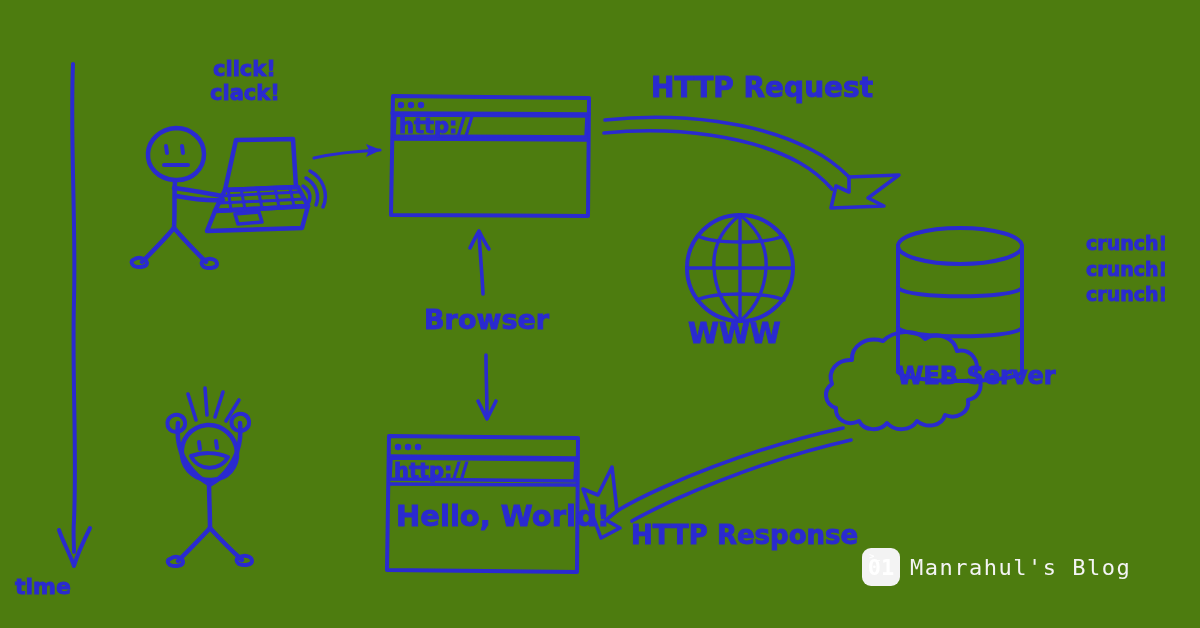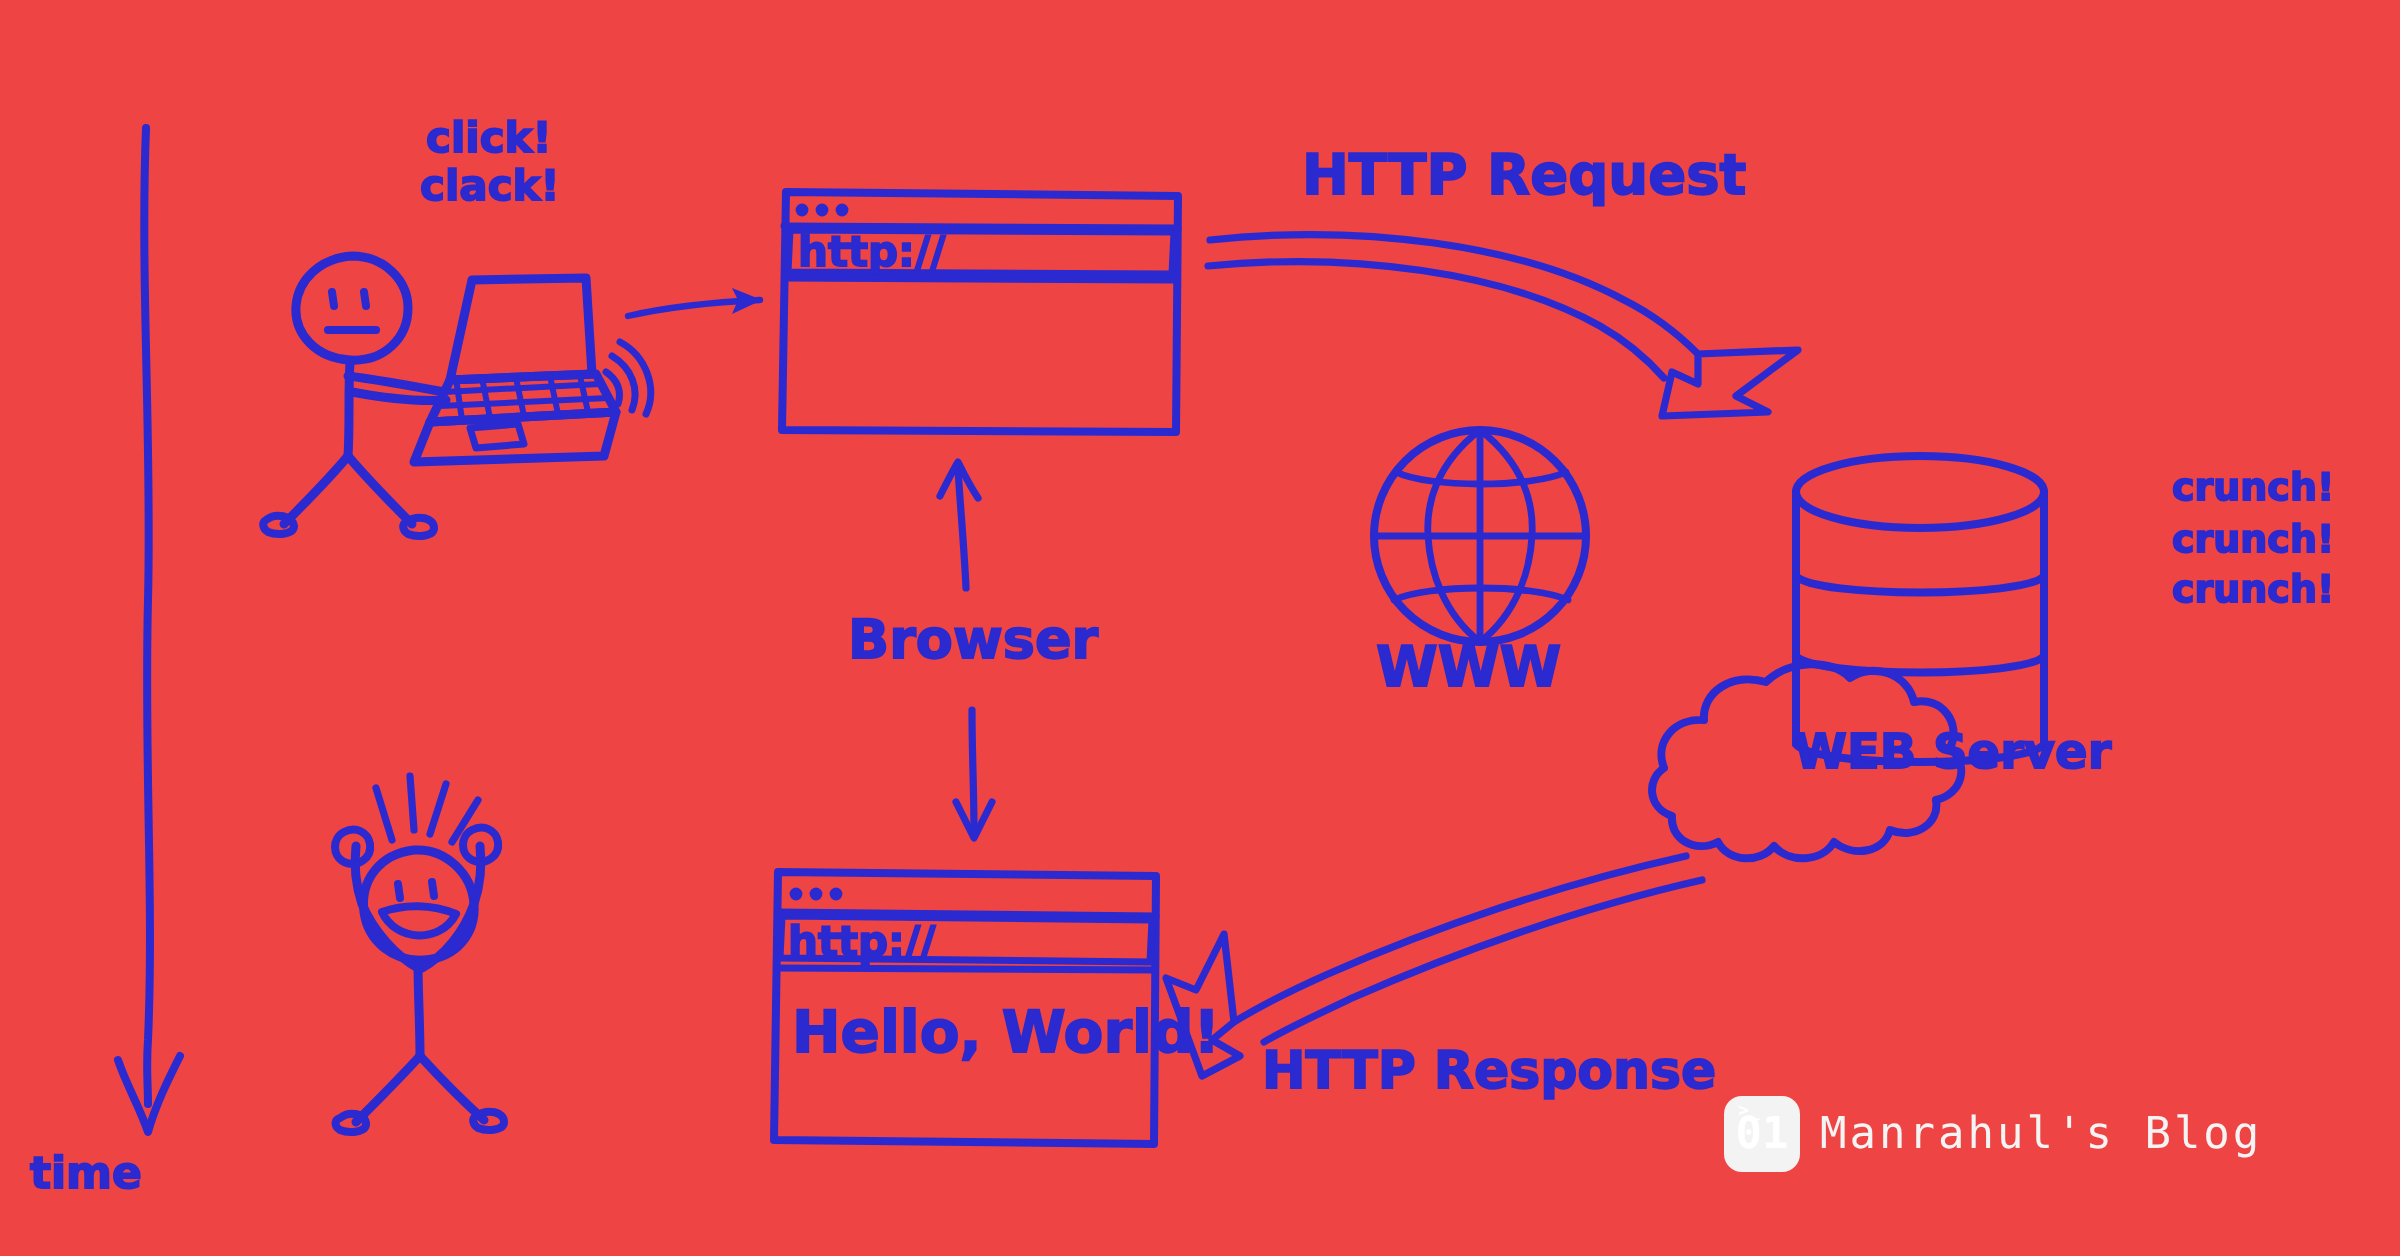--- a/index.html
+++ b/index.html
@@ -7,21 +7,21 @@
     padding: 0;
     background: #ffffff;
   }
   body {
     font-family: "DejaVu Sans", sans-serif;
   }
   #canvas {
     position: relative;
     width: 1200px;
     height: 628px;
-    background: #ef4444;
+    background: #4d7c0f;
     overflow: hidden;
   }
   #canvas svg.layer {
     position: absolute;
     left: 0;
     top: 0;
     width: 1200px;
     height: 628px;
   }
   .ink {

